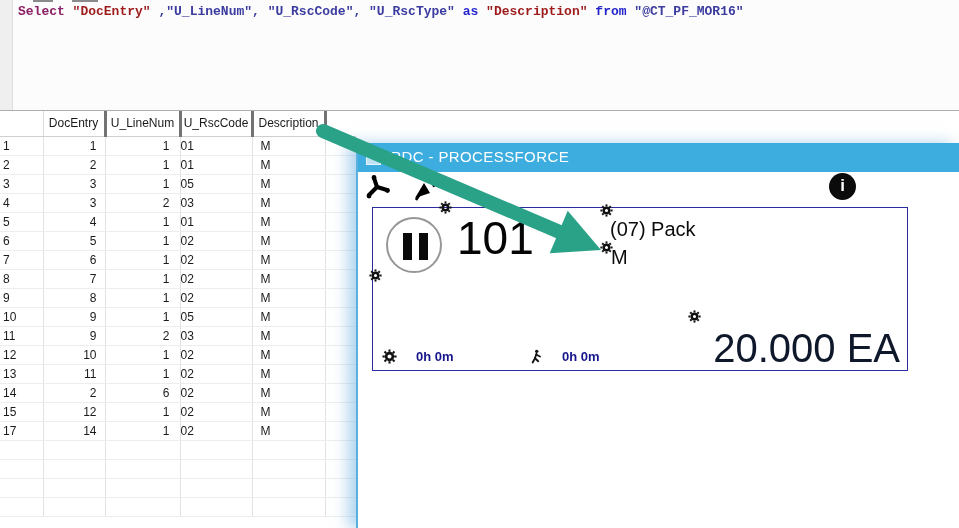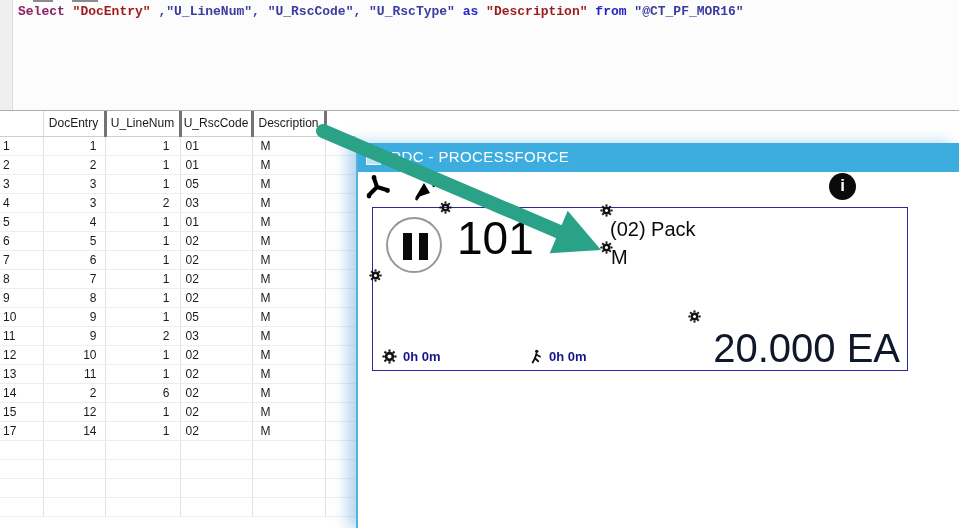--- a/index.html
+++ b/index.html
@@ -23,21 +23,21 @@
   .grid-band { position:absolute; left:0; top:110px; width:959px; height:418px; background:#fff; border-top:1px solid #adadad; }
   table.results { border-collapse:collapse; table-layout:fixed; width:356px; font-size:12px; color:#1a1a1a; }
   table.results th, table.results td { font-weight:400; overflow:hidden; white-space:nowrap; }
   table.results thead th { height:25px; text-align:center; border-right:3px solid #737373; border-bottom:1px solid #cfcfcf; background:#fff; }
   table.results thead th.corner { border-right:1px solid #dcdcdc; }
   table.results thead th.filler, table.results td.filler { border-right:none; }
   table.results tbody th, table.results tbody td { height:19px; border-right:1px solid #e2e2e2; border-bottom:1px solid #ededed; }
   table.results tbody th.rownum { text-align:left; padding-left:3px; font-weight:400; }
   td.c-doc  { text-align:right; padding-right:8px; }
   td.c-line { text-align:right; padding-right:10px; }
-  td.c-code { text-align:left;  padding-left:5px; }
+  td.c-code { text-align:left;  }
   td.c-desc { text-align:left;  padding-left:8px; }
   td.filler { border-bottom:1px solid #ededed; }
 
   
   .pdc-window {
     position:absolute; left:356px; top:143px; width:603px; height:385px;
     background:#fff; border-left:2px solid #58b0dd;
     box-shadow:-8px 0 14px rgba(110,175,225,.55);
   }
   .pdc-titlebar { position:absolute; left:0; top:0; width:100%; height:29px; background:#3dade0; }
@@ -52,21 +52,21 @@
 
   .op-card { position:absolute; left:14px; top:64px; width:536px; height:164px; background:#fff; border:1px solid #2b2b9e;text-align:right; }
   .pause-btn { position:absolute; left:13px; top:9px; width:56px; height:56px; border:2px solid #979797; border-radius:50%; background:#fff; }
   .pause-bar { position:absolute; top:14px; width:9px; height:27px; background:#0a0a0a; }
   .pause-bar.b1 { left:15px; } .pause-bar.b2 { left:31px; }
   .op-number { position:absolute; left:84px; top:6px; font-size:46px; color:#050505; line-height:1.05; }
   .op-resource { position:absolute; left:237px; top:10px; font-size:20px; color:#0b0b0b; }
   .op-rsctype { position:absolute; left:238px; top:38px; font-size:20px; color:#0b0b0b; }
   .op-product { position:absolute; left:7px; top:74px; font-size:23px; font-weight:700; color:#0b0b0b; }
   .op-qty { position:absolute; right:7px; top:120px; font-size:40px; font-weight:300; color:#0f172a; line-height:1; }
-  .time-item { position:absolute; top:141px; display:flex; align-items:center; gap:6px; }
+  .time-item { position:absolute; top:141px; display:flex; align-items:center; gap:19px; }
   .time-item .t { font-size:13px; font-weight:600; color:#15158c; }
   .machine-time { left:9px; } .labour-time { left:157px; }
 
   .mini-gear { position:absolute; width:13px; height:13px; z-index:20; }
 
   
   .arrow-overlay { position:absolute; left:0; top:0; z-index:50; pointer-events:none; }
 </style>
 </head>
 <body>
@@ -292,21 +292,21 @@
       </svg>
     </div>
     <div class="info-icon">i</div>
 
     <div class="op-card">
       <div class="pause-btn">
         <div class="pause-bar b1"></div>
         <div class="pause-bar b2"></div>
       </div>
       <div class="op-number">101</div>
-      <div class="op-resource">(02) Pack</div>
+      <div class="op-resource">(07) Pack</div>
       <div class="op-rsctype">M</div>
       <div class="op-qty">20.000 EA</div>
 
       <div class="time-item machine-time">
         <svg width="15" height="15" viewBox="0 0 16 16">
           <g stroke="#111" stroke-width="2.2">
             <line x1="8" y1="0.5" x2="8" y2="3"></line>
               <line x1="8" y1="13" x2="8" y2="15.5"></line>
             <line x1="0.5" y1="8" x2="3" y2="8"></line>
               <line x1="13" y1="8" x2="15.5" y2="8"></line>

